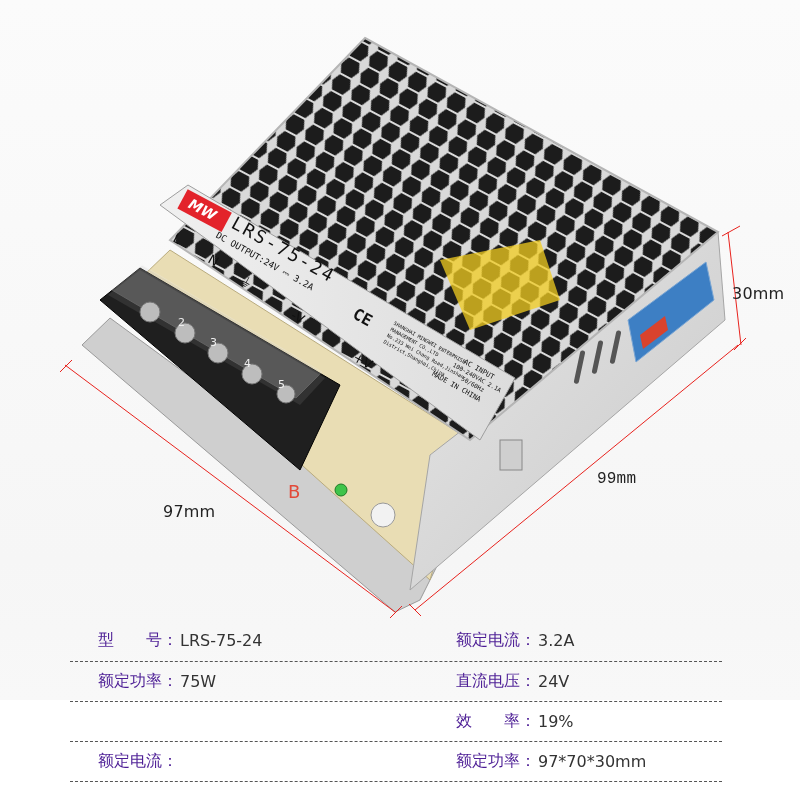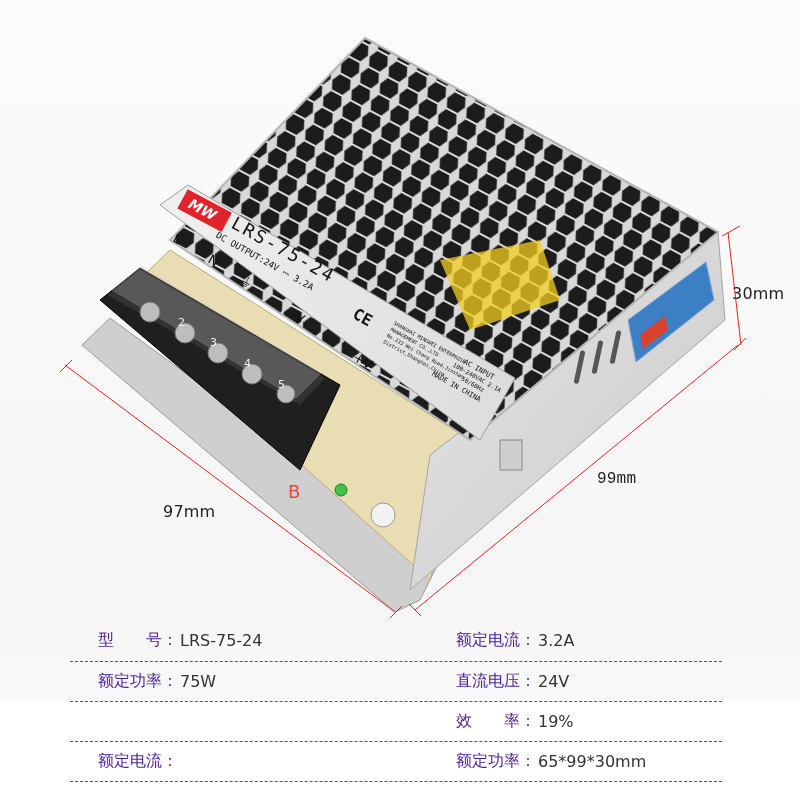--- a/index.html
+++ b/index.html
@@ -169,16 +169,16 @@
       <span class="spec-key">效　　率：</span>
       <span class="spec-val">19%</span>
     </div>
   </div>
   <div class="spec-row">
     <div class="spec-cell left">
       <span class="spec-key">额定电流：</span>
     </div>
     <div class="spec-cell right">
       <span class="spec-key">额定功率：</span>
-      <span class="spec-val">65*99*30mm</span>
+      <span class="spec-val">97*70*30mm</span>
     </div>
   </div>
 </div>
 
 </body></html>

